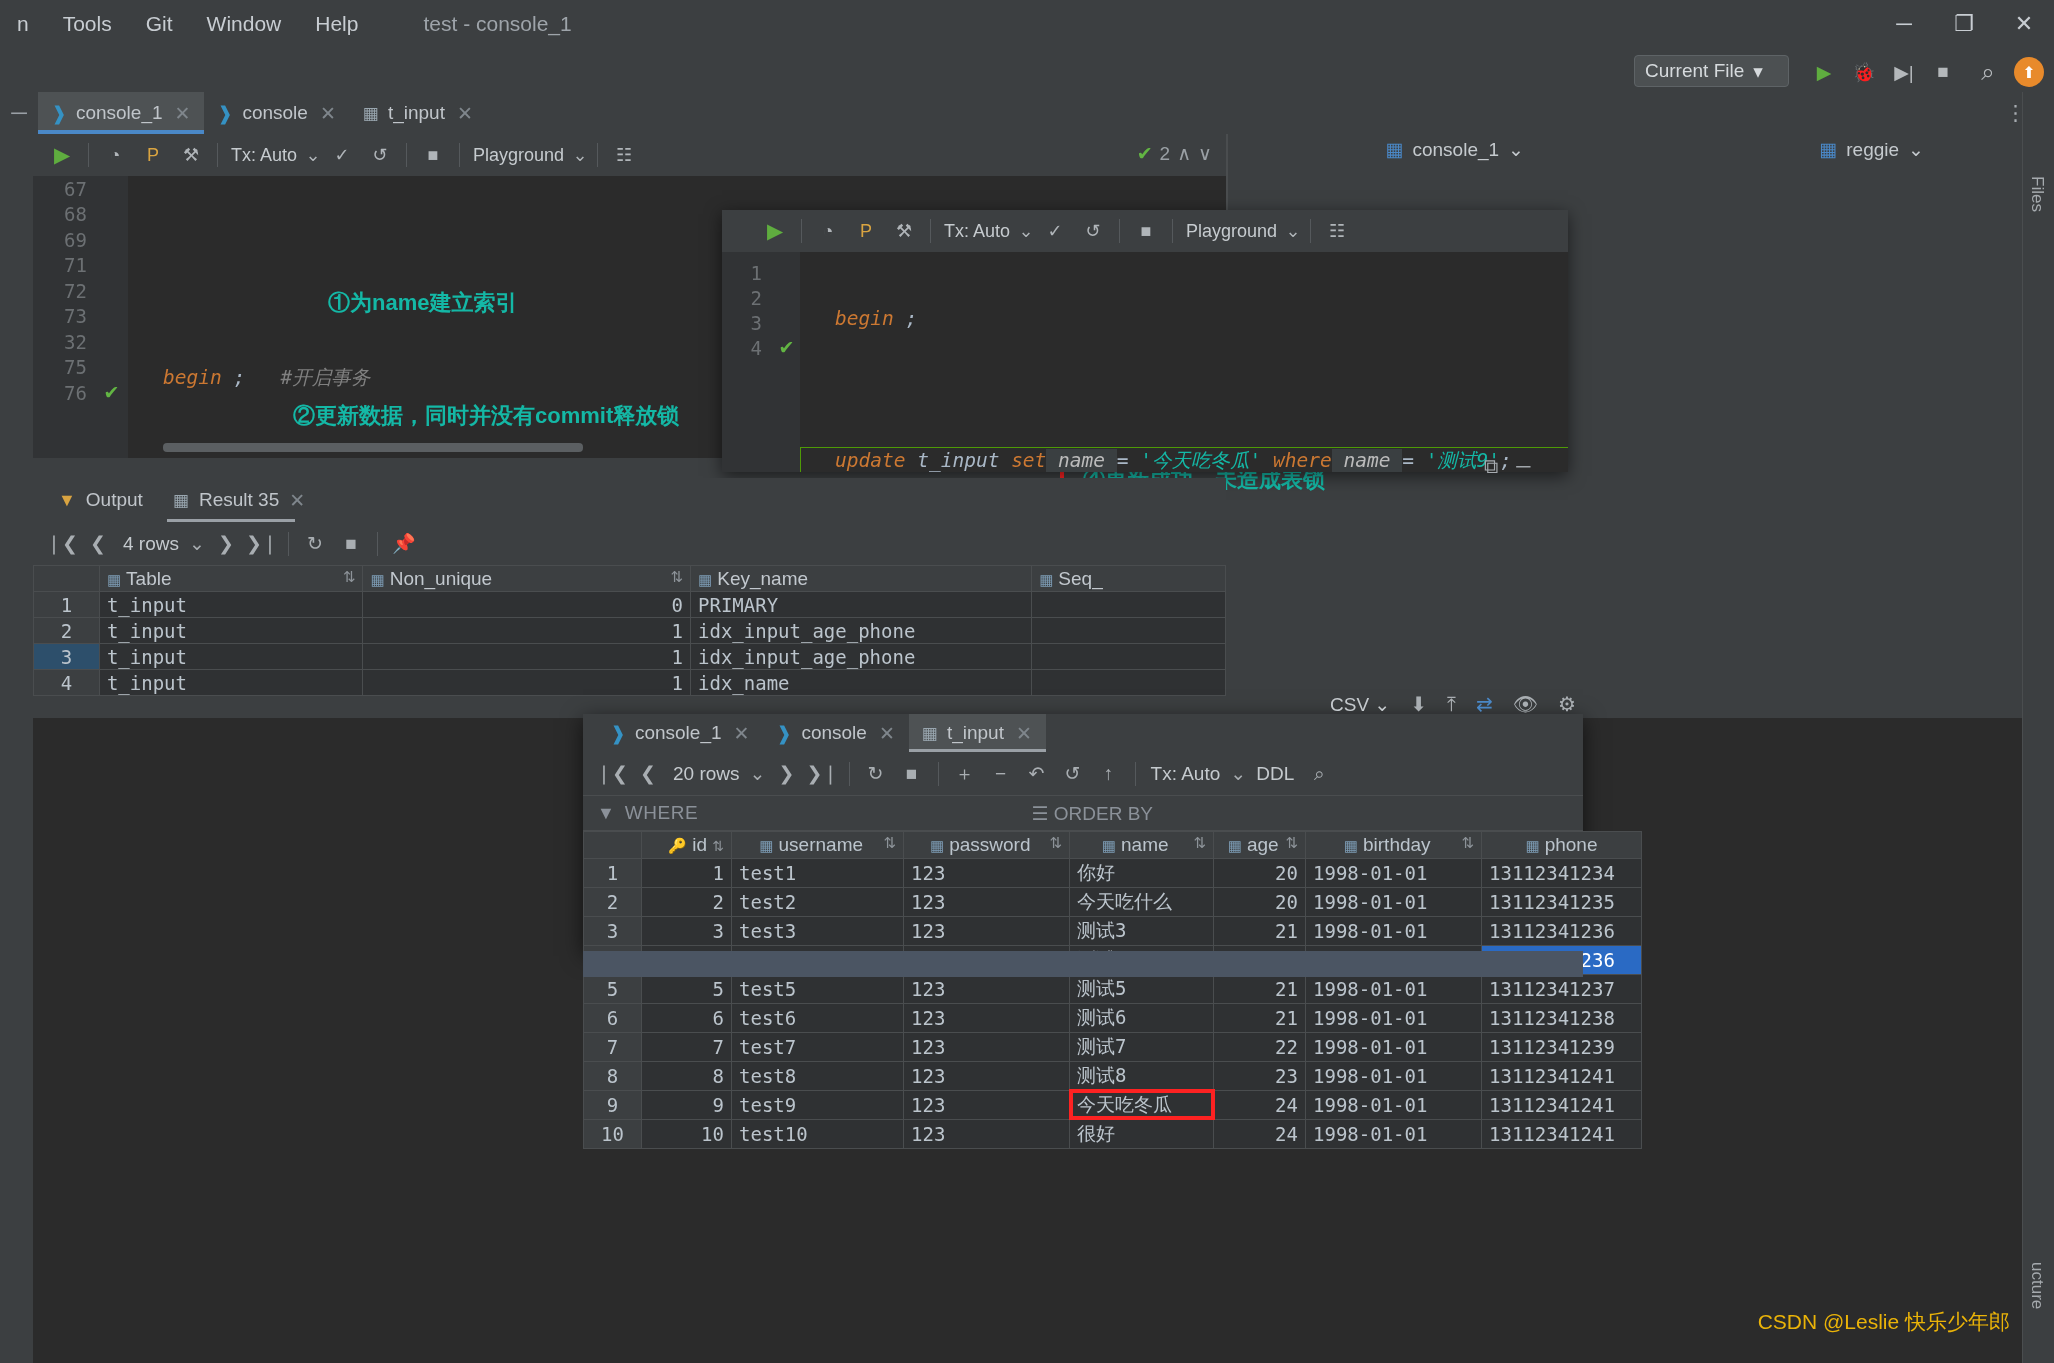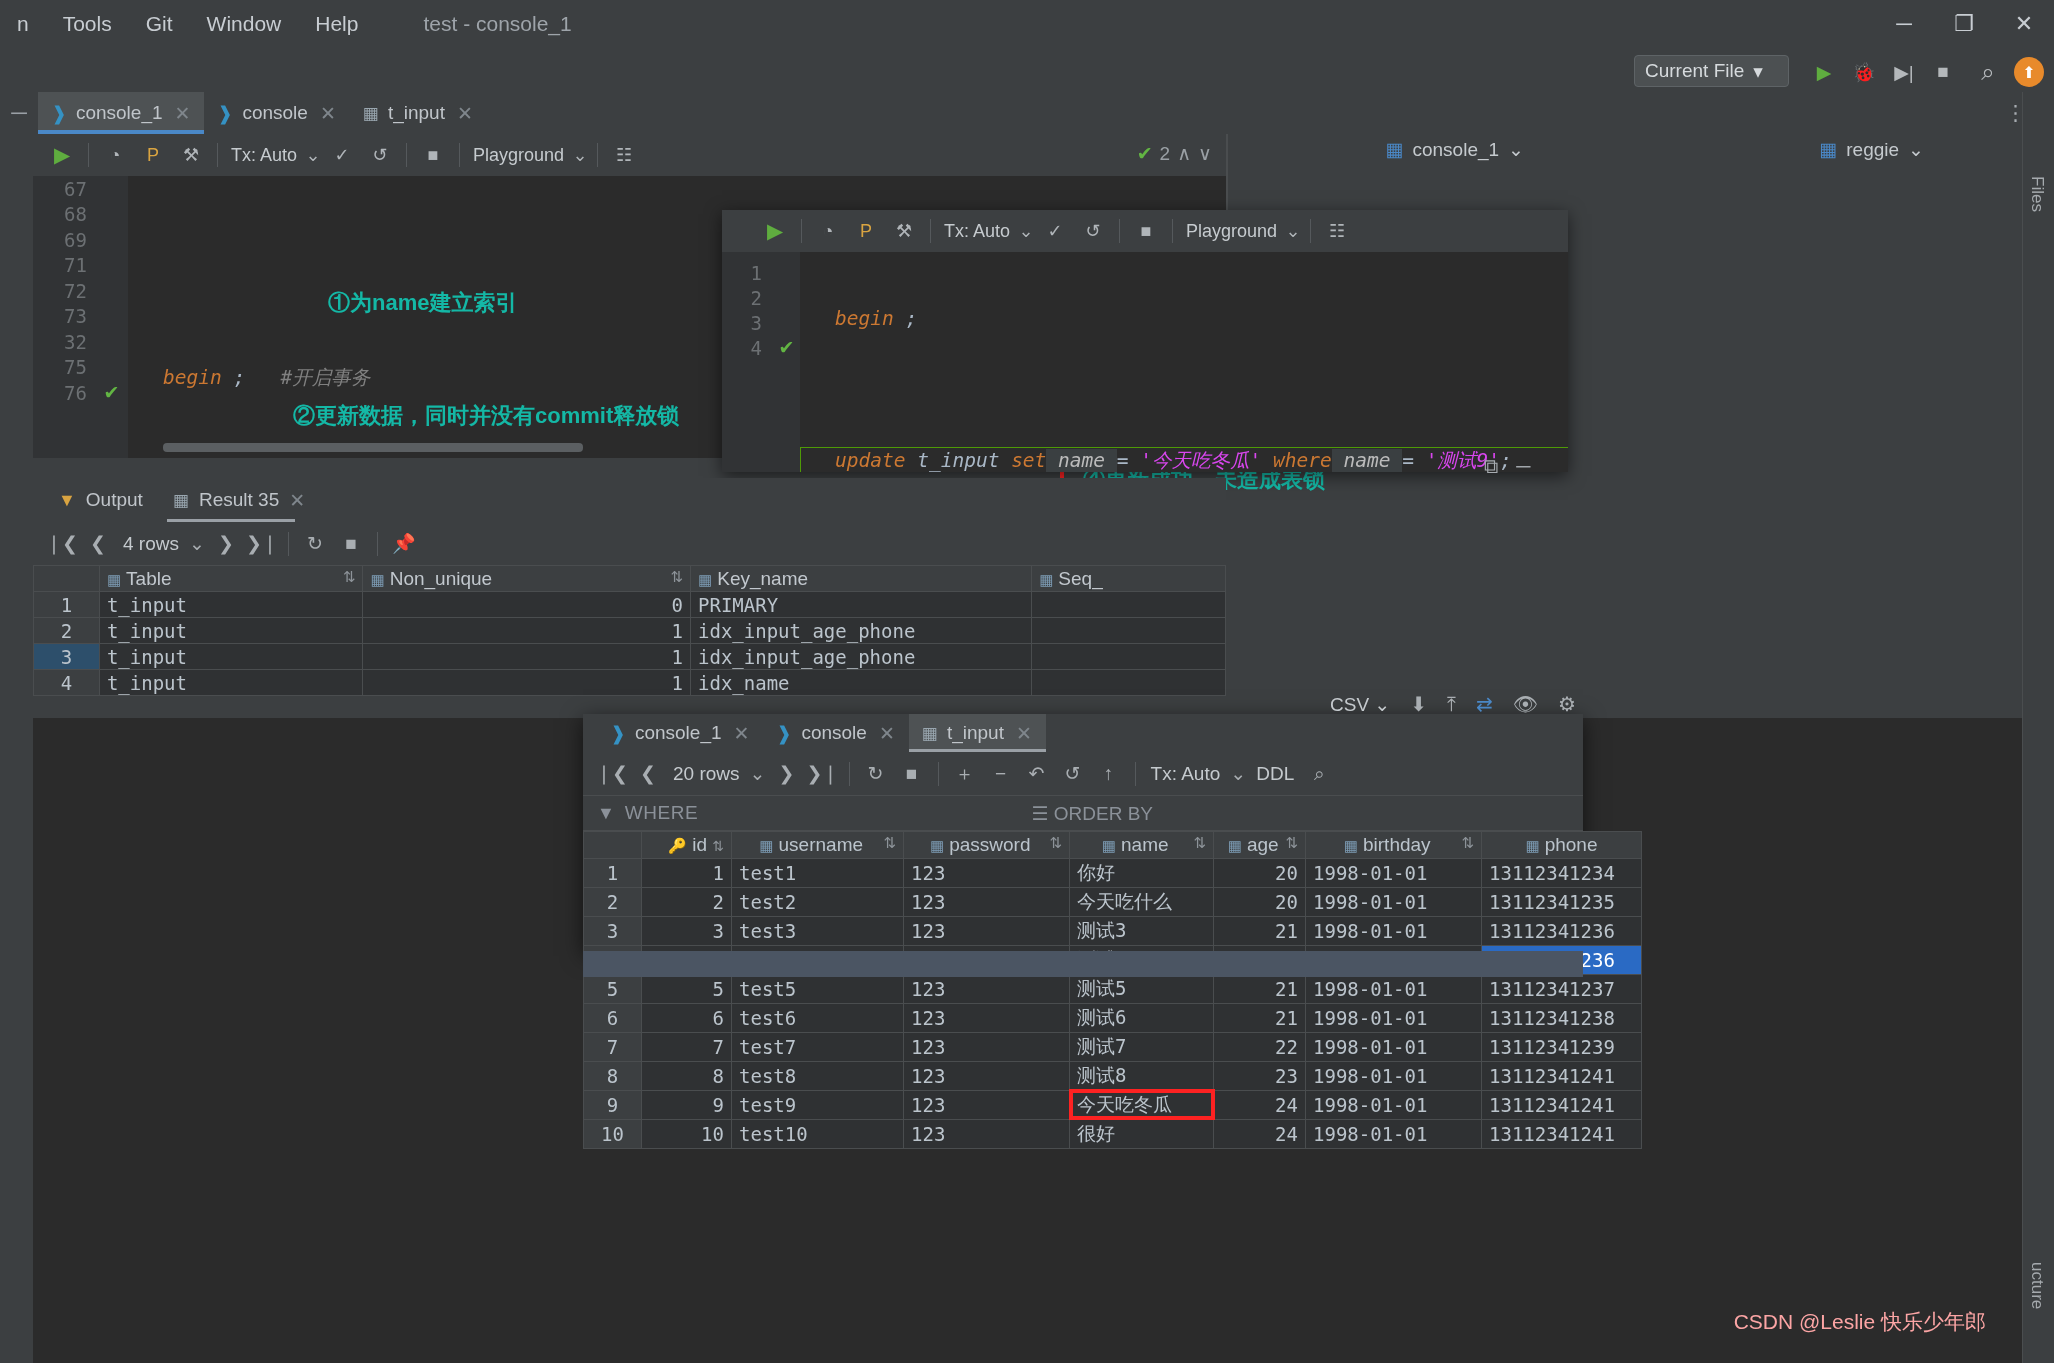--- a/index.html
+++ b/index.html
@@ -53,21 +53,21 @@
   .codearea { position:relative; background:#2b2b2b; height:282px; overflow:hidden; }
   .gutter { position:absolute; left:0; top:0; width:95px; height:100%; background:#313335; }
   .gutterwrap { position:absolute; left:0; top:0; width:100%; }
   .lnrow { height:25.5px; display:flex; align-items:center; }
   .ln { width:62px; text-align:right; padding-right:8px; color:#6c7073;
     font-family:"DejaVu Sans Mono", monospace; font-size:19px; }
   .ckmark { width:33px; text-align:center; color:#62b543; font-size:19px; }
   .codelines { position:absolute; left:96px; top:0; right:0;
     font-family:"DejaVu Sans Mono", monospace; font-size:19.5px; white-space:pre; }
   .cl { height:25.5px; line-height:25.5px; padding-left:34px;font-style:italic; }
-  .kw { color:#cc7832; } .id { color:#a9b7c6; } .str { color:#d946ef;text-align:right; }
+  .kw { color:#cc7832; } .id { color:#a9b7c6; } .str { color:#14b8a6;text-align:right; }
   .cmt { color:#808080; } .hl { background:#3a3f41; }
   .selbox { outline:1px solid #4e9a06; }
   .scrollh { position:absolute; left:130px; bottom:6px; width:420px; height:9px;
     background:#5b5f62; border-radius:4px; }
 
   .inspect { position:absolute; right:14px; top:8px; display:flex; align-items:center; gap:7px;
     font-size:19px; color:#9aa0a5; }
   .inspect .ok { color:#62b543; }
   .vsplit { position:absolute; left:1226px; top:134px; width:2px; height:324px; background:#4a4d4f; }
   .rightpane { position:absolute; left:1228px; top:134px; width:340px; height:90px; background:#3c3f41; }
@@ -136,21 +136,21 @@
     border-left:1px solid #4a4d4f; }
   .vlabel { position:absolute; top:84px; left:4px; writing-mode:vertical-rl;
     font-size:17px; color:#a5aaae; }
   .vlabel2 { position:absolute; top:1170px; left:4px; writing-mode:vertical-rl;
     font-size:17px; color:#a5aaae; }
 
   
   .mainbg { position:absolute; left:33px; top:718px; width:1989px; height:645px; background:#2b2b2b; }
   .statusbar { position:absolute; left:583px; top:951px; width:1000px; height:26px;
     background:#4b5563; }
-  .watermark { position:absolute; right:68px; bottom:27px; font-size:21px; color:#fca5a5; }
+  .watermark { position:absolute; right:44px; bottom:27px; font-size:21px; color:#eab308; }
   .leftrail { position:absolute; left:0; top:134px; width:33px; height:1229px; background:#3c3f41; }
 
   .redline { position:absolute; background:#fd2222; }
 </style>
 </head>
 <body>
 
 <div class="root">
 
   <div class="menubar">

